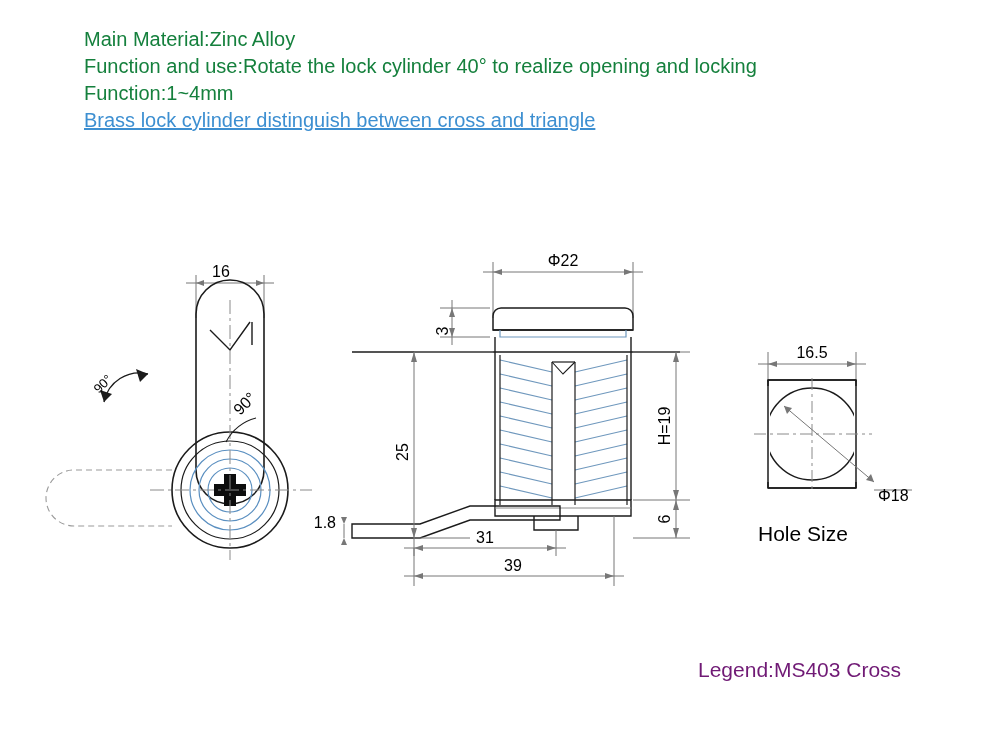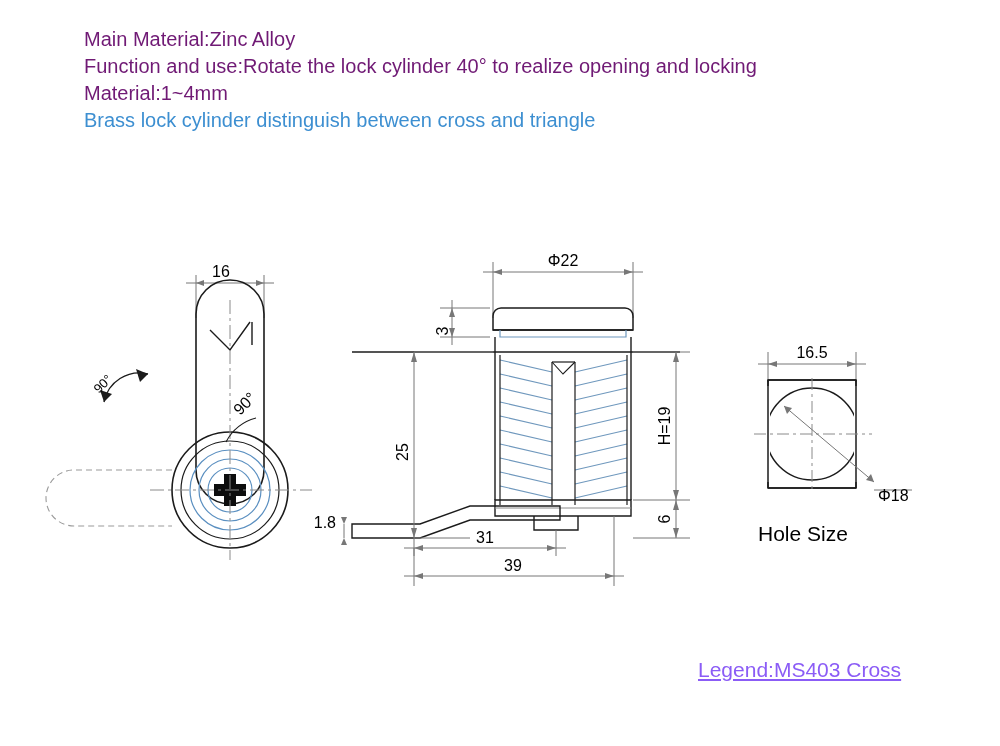--- a/index.html
+++ b/index.html
@@ -19,34 +19,34 @@
     background: #ffffff;
   }
   .spec-block {
     position: absolute;
     left: 84px;
     top: 26px;
     line-height: 27px;
   }
   .spec-line {
     font-size: 20px;
-    color: #701a75;
+    color: #15803d;
     white-space: nowrap;
   }
   .spec-line.accent {
     color: #3d8fd1;
+    text-decoration: underline;
   }
   .legend {
     position: absolute;
     left: 698px;
     top: 658px;
     font-size: 21px;
-    color: #8b5cf6;
+    color: #701a75;
     white-space: nowrap;
-    text-decoration: underline;
   }
   .hole-label {
     position: absolute;
     left: 758px;
     top: 522px;
     font-size: 21px;
     color: #000000;
     white-space: nowrap;
   }
   svg.drawing {
@@ -68,21 +68,21 @@
   }
 </style>
 </head>
 <body>
 
 <div id="page">
 
   <div class="spec-block">
     <div class="spec-line">Main Material:Zinc Alloy</div>
     <div class="spec-line">Function and use:Rotate the lock cylinder 40° to realize opening and locking</div>
-    <div class="spec-line">Material:1~4mm</div>
+    <div class="spec-line">Function:1~4mm</div>
     <div class="spec-line accent">Brass lock cylinder distinguish between cross and triangle</div>
   </div>
 
   <svg class="drawing" viewBox="0 0 1000 746">
 
     <g>
 
       <g>
         <line x1="196" y1="275" x2="196" y2="318" stroke="#777" stroke-width="1"></line>
         <line x1="264" y1="275" x2="264" y2="318" stroke="#777" stroke-width="1"></line>

